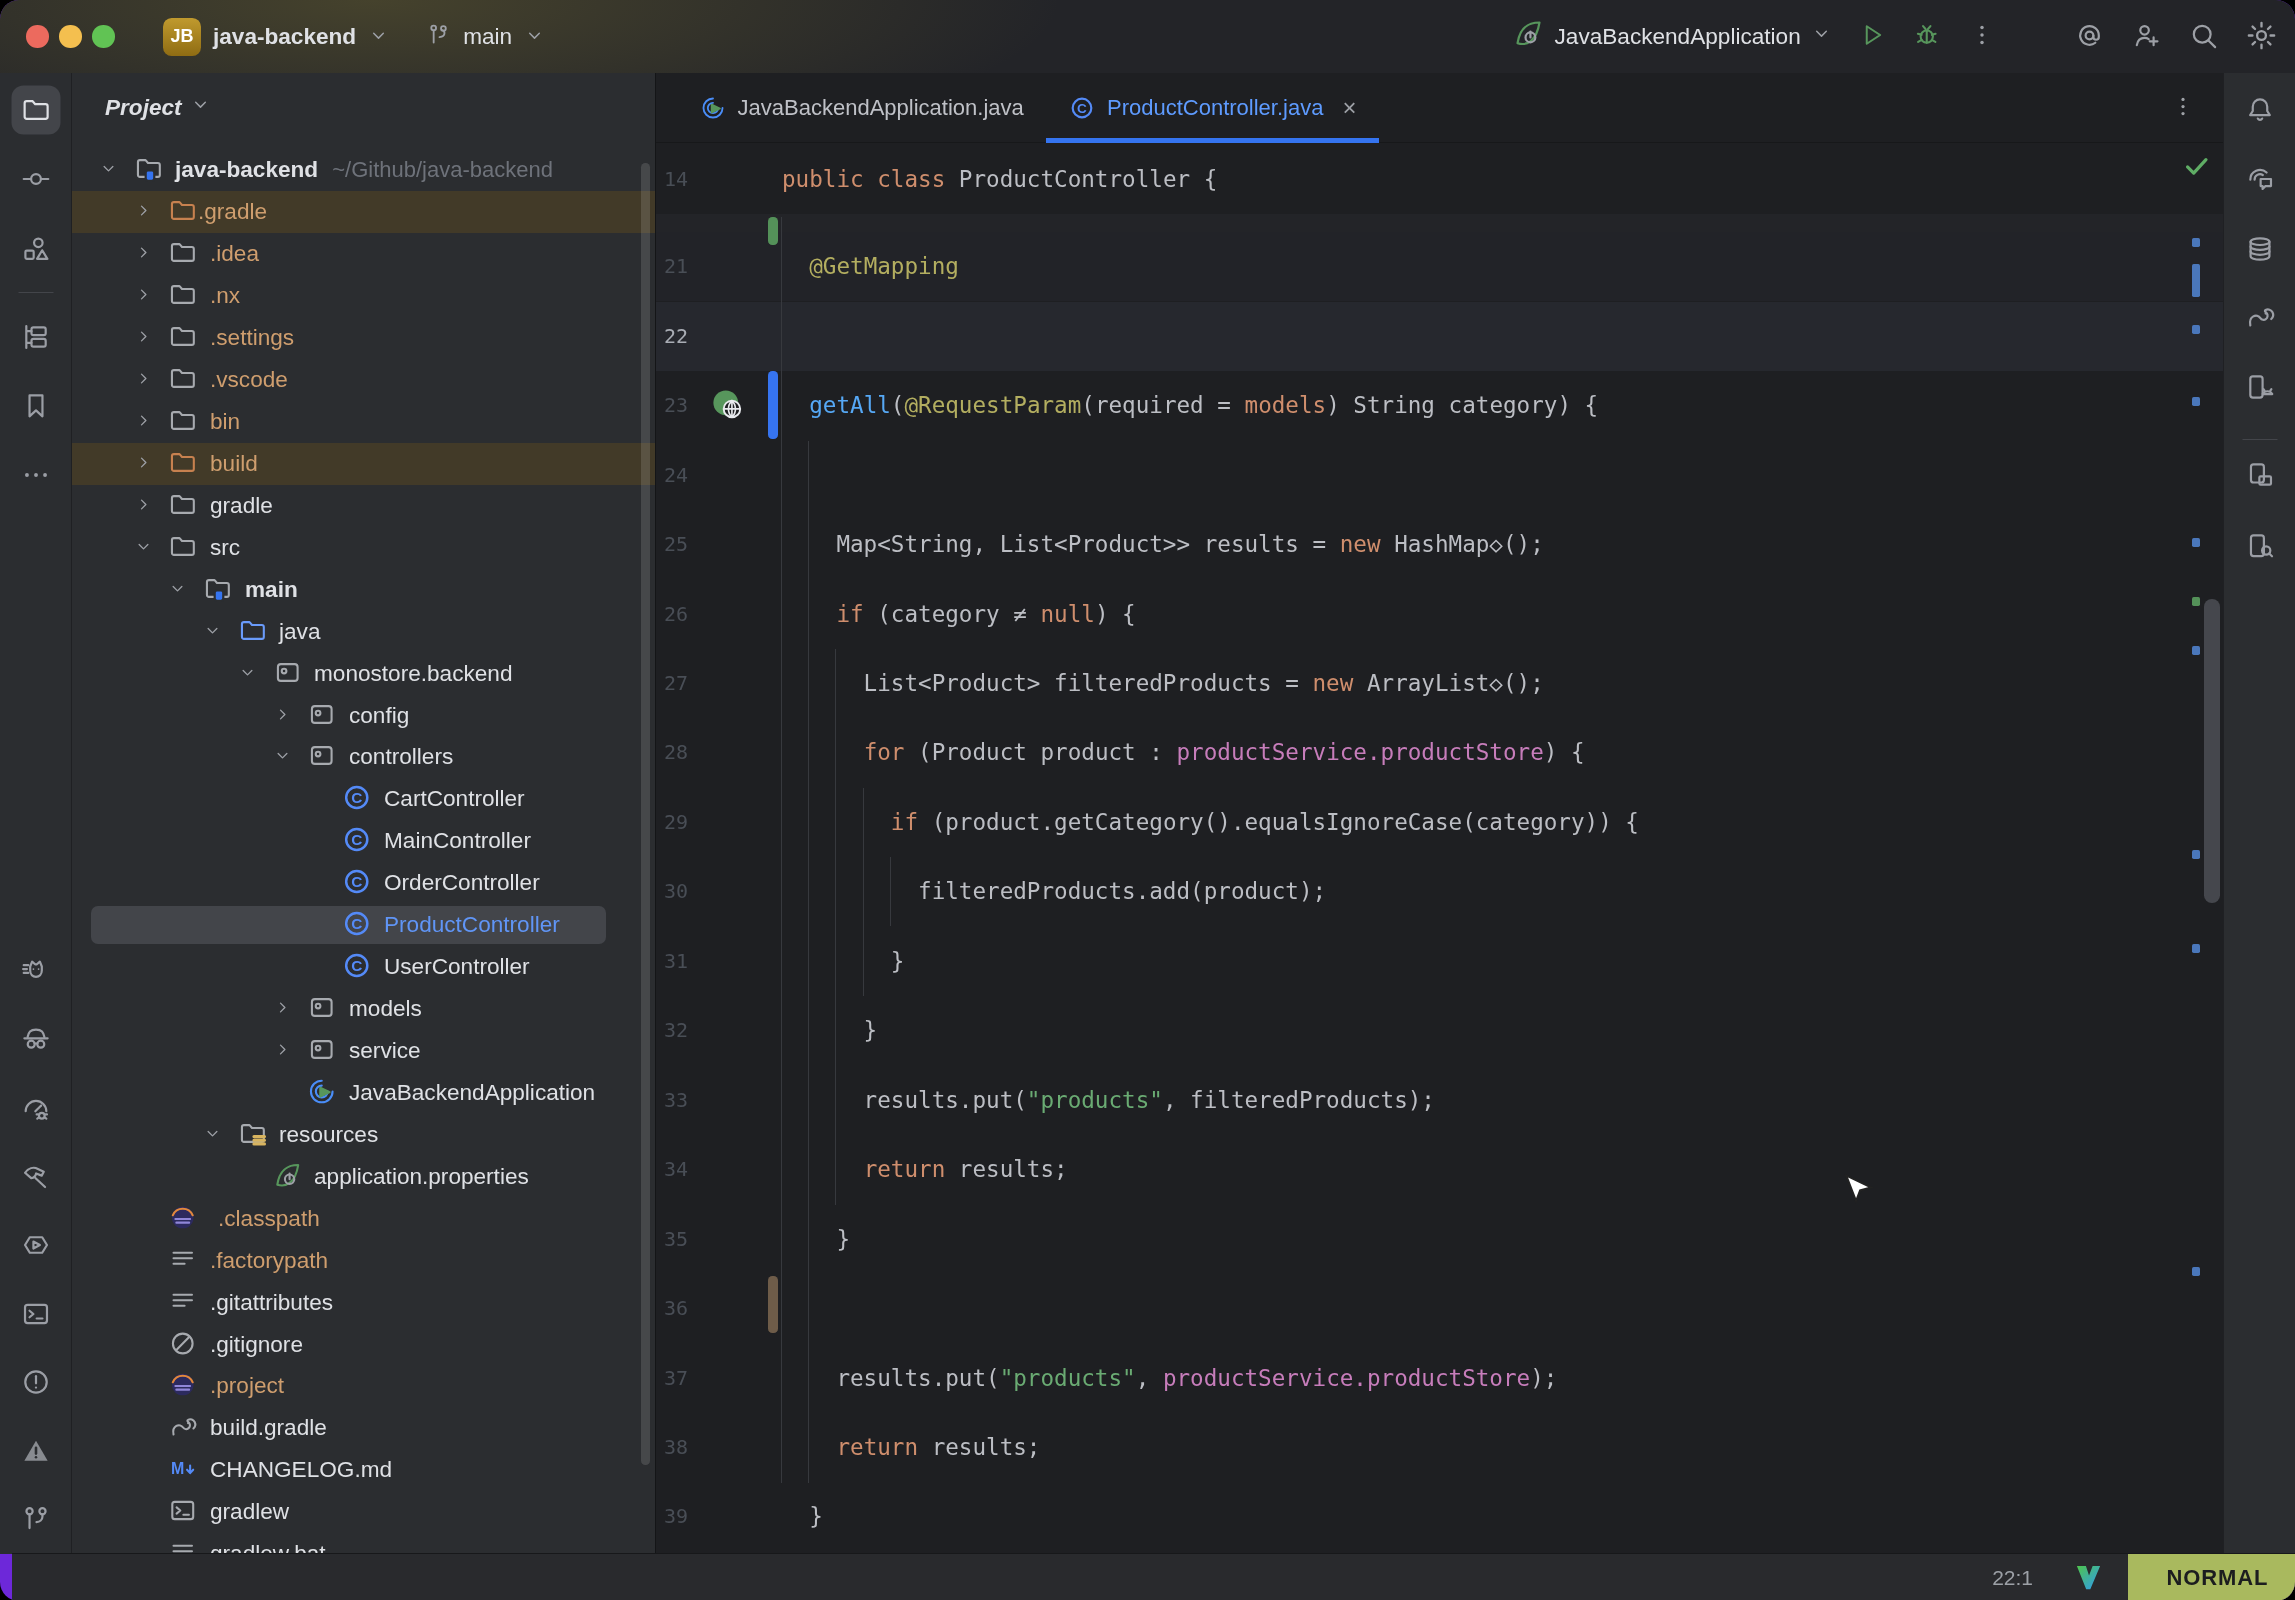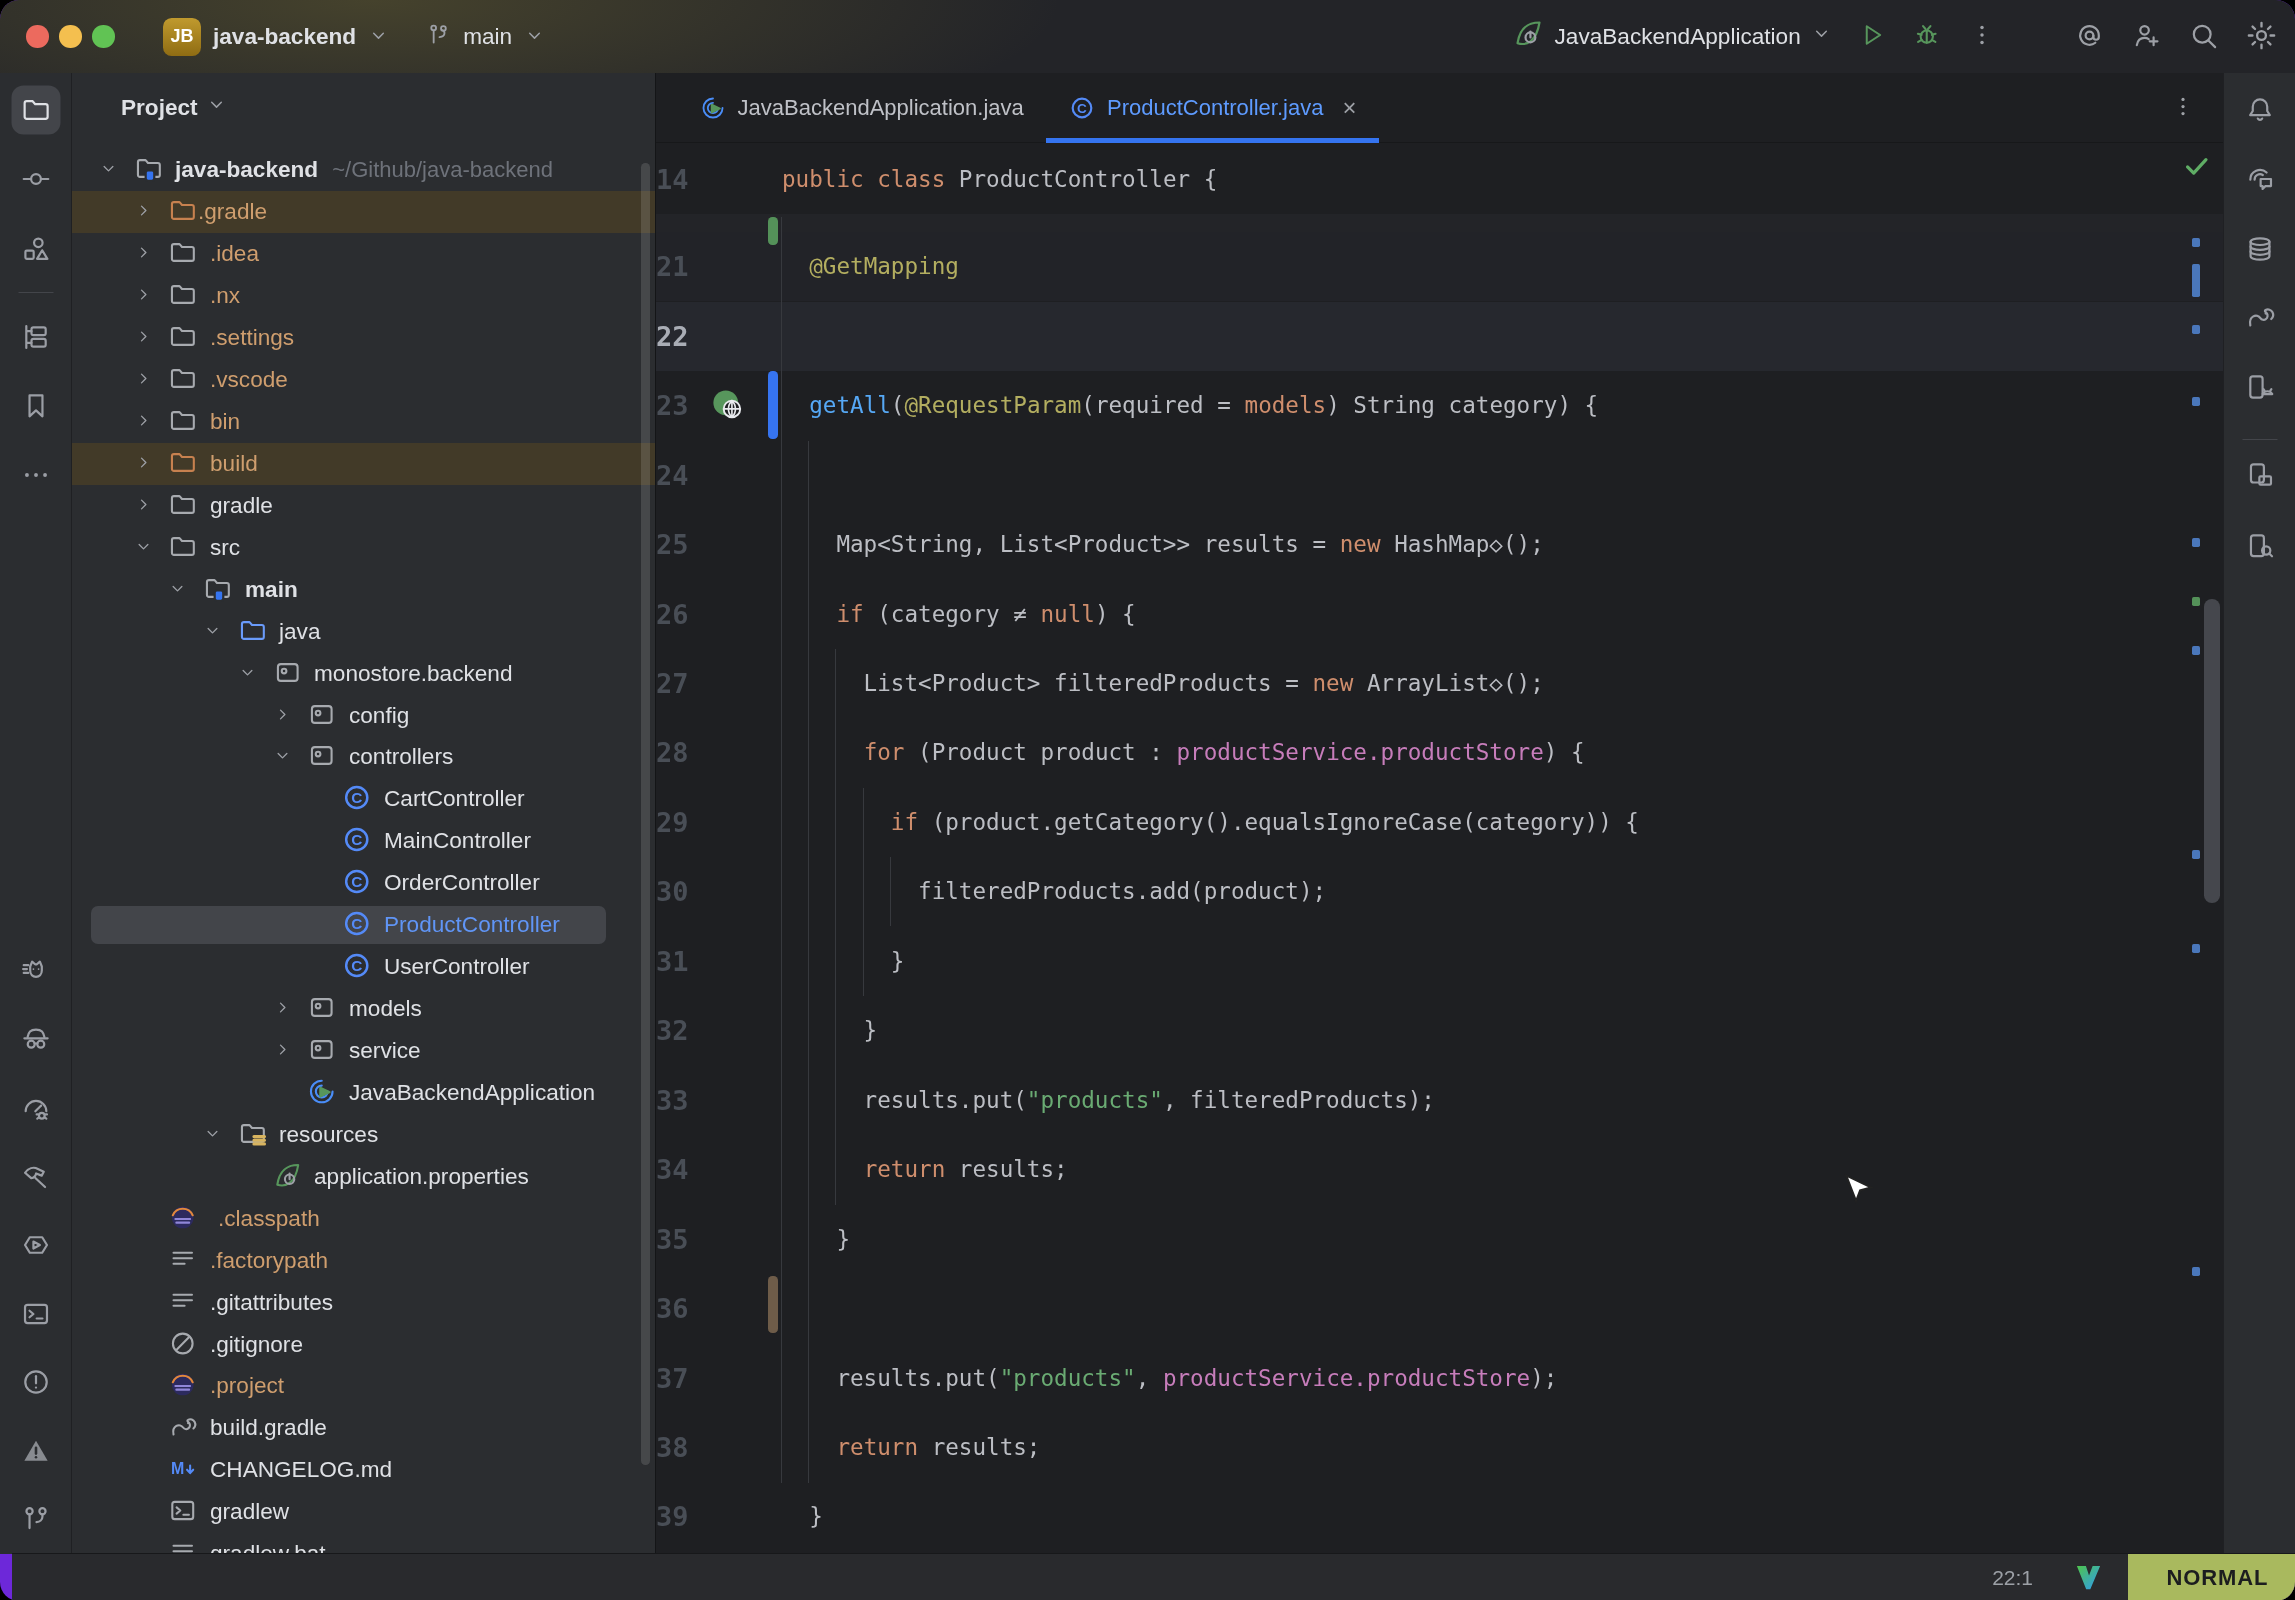--- a/index.html
+++ b/index.html
@@ -21,21 +21,21 @@
   .green{color:#57965c;}
   
   #left-stripe{position:absolute;left:0;top:73px;width:71px;height:1481px;background:#2b2d30;border-right:0.9px solid #1f2023;}
   #right-stripe{position:absolute;right:0;top:73px;width:71px;height:1481px;background:#2b2d30;border-left:0.9px solid #1f2023;}
   .stripe-btn{position:absolute;left:50%;transform:translate(-50%,-50%);width:49px;height:49px;border-radius:12px;
     display:flex;align-items:center;justify-content:center;color:#9b9ea5;}
   .stripe-btn.active{background:#43454a;color:#dfe1e5;}
   .stripe-div{position:absolute;left:50%;transform:translateX(-50%);width:35px;height:0.9px;background:#43454a;}
   
   #panel{position:absolute;left:72px;top:73px;width:583px;height:1481px;background:#2b2d30;border-right:0.9px solid #141517;overflow:hidden;}
-  #panel-head{position:absolute;left:49px;top:21px;display:flex;align-items:center;gap:8.7px;color:#dfe1e5;font-size:22.6px;font-weight:700;}
+  #panel-head{position:absolute;left:33px;top:21px;display:flex;align-items:center;gap:8.7px;color:#dfe1e5;font-size:22.6px;font-weight:700;font-style:italic;}
   .trow{position:absolute;left:0;width:583px;height:42px;}
   .trow .rowbg{position:absolute;inset:0;}
   .trow.mod .rowbg{background:#423a28;}
   .selbox{position:absolute;left:19px;right:49px;top:1.7px;bottom:1.7px;background:#43454a;border-radius:7px;}
   .tchev{position:absolute;top:50%;transform:translateY(-50%);color:#9da0a6;}
   .ticon{position:absolute;top:50%;transform:translateY(-50%);color:#a7aaaf;}
   .tlabel{position:absolute;top:50%;transform:translateY(-50%);font-size:22.6px;color:#dfe1e5;white-space:nowrap;}
   .tlabel.orange{color:#cf9e6e;}
   .tlabel.selected{color:#6095f6;}
   .tlabel.bold{font-weight:700;}
@@ -44,22 +44,22 @@
   
   #editor{position:absolute;left:656px;top:73px;width:1568px;height:1481px;background:#1e1f22;}
   #tabbar{position:absolute;left:0;top:0;right:0;height:69px;border-bottom:0.9px solid #17181a;display:flex;align-items:stretch;padding-left:21px;}
   .tab{position:relative;display:flex;align-items:center;gap:12px;padding:0 22.6px;font-size:22px;color:#bfc1c7;}
   .tab .underline{position:absolute;left:0;right:0;bottom:-0.9px;height:5.2px;background:#3574f0;}
   .tab.active{color:#5e9bff;}
   .tab-close{color:#9da0a6;font-size:24px;margin-left:7px;}
   #tab-menu{position:absolute;right:28px;top:50%;transform:translateY(-50%);color:#9da0a6;}
   #code-area{position:absolute;left:0;top:69px;width:1568px;height:1412px;overflow:hidden;}
   .rowhl{position:absolute;left:0;width:1568px;}
-  .lnum{position:absolute;left:0;width:40px;text-align:left;font-family:"DejaVu Sans Mono",monospace;font-size:27px;
-    color:#494e56;line-height:69px;height:69px;font-weight:bold;}
+  .lnum{position:absolute;left:0;width:40px;text-align:center;font-family:"DejaVu Sans Mono",monospace;font-size:20px;
+    color:#494e56;line-height:69px;height:69px;}
   .lnum.cur{color:#a9adb5;}
   .cline{position:absolute;left:126px;font-family:"DejaVu Sans Mono",monospace;font-size:22.6px;line-height:69px;height:69px;white-space:pre;}
   .guide{position:absolute;width:0.9px;background:#37393e;}
   .vcsbar{position:absolute;left:112px;width:9.6px;border-radius:4.3px;}
   .smark{position:absolute;left:1536px;width:7.8px;border-radius:1.7px;}
   #ed-scroll{position:absolute;left:1548px;top:457px;width:15.6px;height:304px;border-radius:7.8px;background:#45474d;}
   
   #statusbar{position:absolute;left:12px;bottom:0;width:2295px;height:47px;background:#292a2d;border-top:0.9px solid #17181a;}
   #sb-right{position:absolute;right:0;top:0;height:47px;display:flex;align-items:center;}
   #caret-pos{color:#9ca0a6;font-size:21px;margin-right:40px;}

